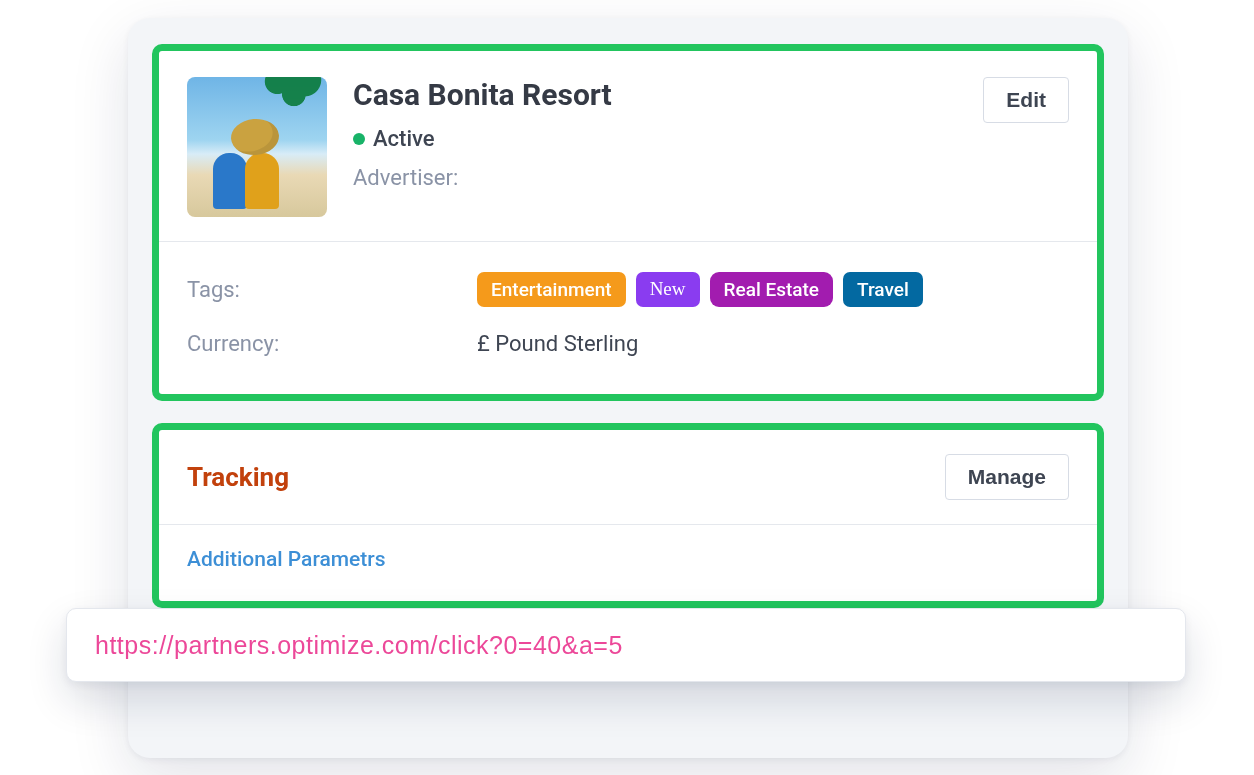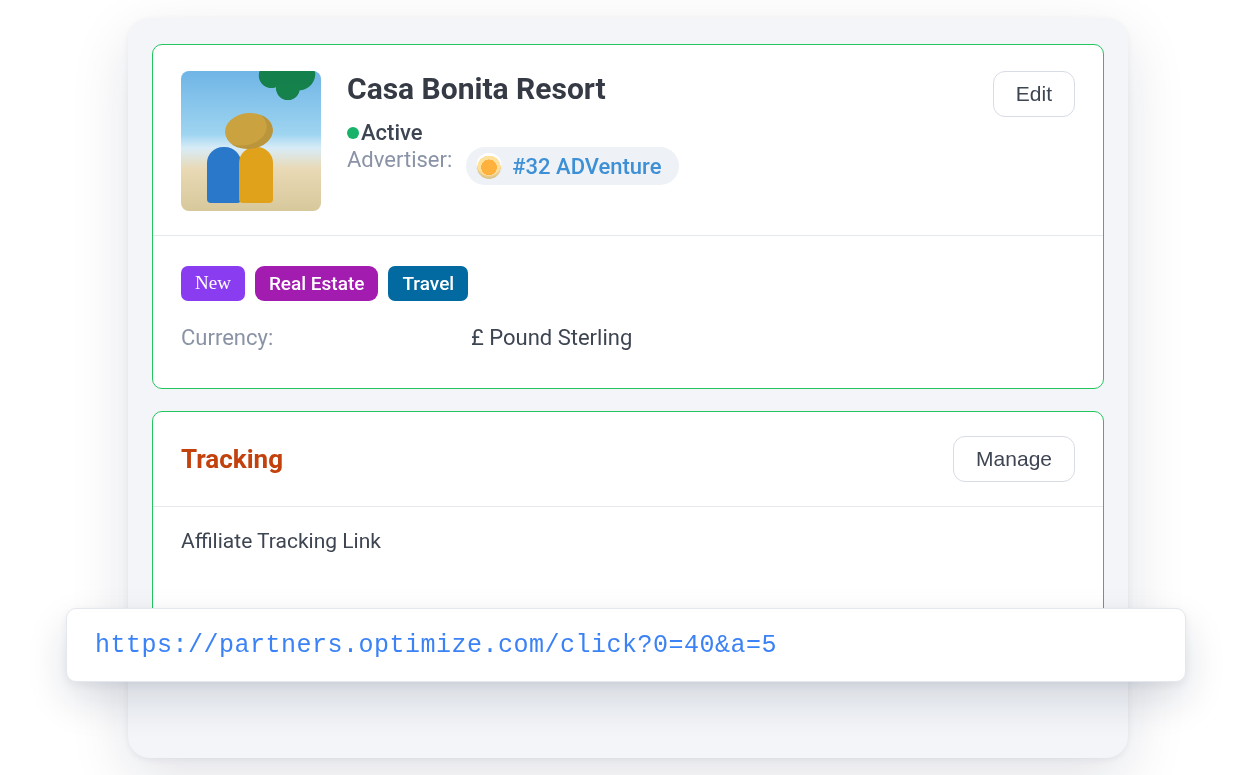--- a/index.html
+++ b/index.html
@@ -17,21 +17,21 @@
     left: 128px;
     width: 1000px;
     background: #f3f5f8;
     border-radius: 22px;
     box-shadow: 0 20px 60px rgba(13, 27, 62, 0.12), 0 2px 6px rgba(13,27,62,0.06);
     padding: 26px 24px 24px 24px;
     height: 740px;
   }
   .panel {
     background: #ffffff;
-    border: 1px solid #22c55e;
+    border: 7px solid #22c55e;
     border-radius: 10px;
     width: 100%;
   }
   .panel + .panel { margin-top: 22px; }
   .panel-header {
     display: flex;
     align-items: flex-start;
     padding: 26px 28px 24px 28px;
   }
   .thumb {
@@ -82,22 +82,22 @@
   }
   .title {
     font-size: 30px;
     font-weight: 700;
     color: #353a45;
     margin-bottom: 14px;
   }
   .status-row {
     display: flex;
     align-items: center;
-    gap: 2px;
-    margin-bottom: 2px;
+    gap: 8px;
+    margin-bottom: 14px;
   }
   .status-dot {
     width: 12px; height: 12px;
     background: #18b368;
     border-radius: 50%;
   }
   .status-text {
     font-size: 22px;
     color: #3e4552;
     font-weight: 500;
@@ -128,23 +128,23 @@
     background: radial-gradient(circle at 50% 55%, #ffb13d 0 40%, #ffe09a 41% 60%, #ffffff 61% 100%);
     box-shadow: inset 0 -3px 2px rgba(0,0,0,0.12);
   }
 
   .edit-btn, .manage-btn {
     margin-left: auto;
     border: 1px solid #d7dce5;
     background: #ffffff;
     color: #3e4552;
     font-size: 21px;
-    font-weight: 400;
+    font-weight: 700;
     padding: 10px 22px;
-    border-radius: 12px;
+    border-radius: 4px;
     cursor: pointer;
     align-self: flex-start;
   }
 
   .divider {
     border: none;
     border-top: 1px solid #e5e8ed;
   }
   .kv-body {
     padding: 18px 28px 26px 28px;
@@ -207,23 +207,23 @@
     top: 608px;
     width: 1120px;
     height: 74px;
     background: #ffffff;
     border: 1px solid #e4e7ed;
     border-radius: 10px;
     box-shadow: 0 18px 40px rgba(13, 27, 62, 0.14), 0 3px 8px rgba(13,27,62,0.06);
     display: flex;
     align-items: center;
     padding: 0 28px;
-    font-family: Liberation Mono, monospace;
+    font-family: Liberation Sans, sans-serif;
     font-size: 25px;
-    color: #3b82f6;
+    color: #ec4899;
     letter-spacing: 0.5px;
   }
 </style>
 </head>
 <body>
 
 <div class="outer-card">
 
   <div class="panel">
     <div class="panel-header">
@@ -236,55 +236,52 @@
         </div>
       </div>
       <div class="header-text">
         <div class="title">Casa Bonita Resort</div>
         <div class="status-row">
           <span class="status-dot"></span>
           <span class="status-text">Active</span>
         </div>
         <div class="advertiser-row">
           <span class="advertiser-label">Advertiser:</span>
-          <span class="advertiser-pill">
-            <span class="adv-icon"></span>
-            <span>#32 ADVenture</span>
-          </span>
         </div>
       </div>
       <button class="edit-btn">Edit</button>
     </div>
 
     <hr class="divider">
 
     <div class="kv-body">
       <div class="kv-row">
+        <div class="kv-key">Tags:</div>
         <div class="kv-val">
           <div class="tags" id="tags-container">
+              <span class="tag orange">Entertainment</span>
               <span class="tag purple">New</span>
               <span class="tag red">Real Estate</span>
               <span class="tag blue">Travel</span>
             </div>
         </div>
       </div>
       <div class="kv-row">
         <div class="kv-key">Currency:</div>
         <div class="kv-val">£ Pound Sterling</div>
       </div>
     </div>
   </div>
 
   <div class="panel">
     <div class="tracking-header">
       <div class="tracking-title">Tracking</div>
       <button class="manage-btn">Manage</button>
     </div>
     <hr class="divider">
     <div class="tracking-body">
-      <div class="aff-label">Affiliate Tracking Link</div>
       <div class="add-params">Additional Parametrs</div>
     </div>
   </div>
 
 </div>
 
 <div class="url-bar">https://partners.optimize.com/click?0=40&amp;a=5</div>
 
 </body></html>

